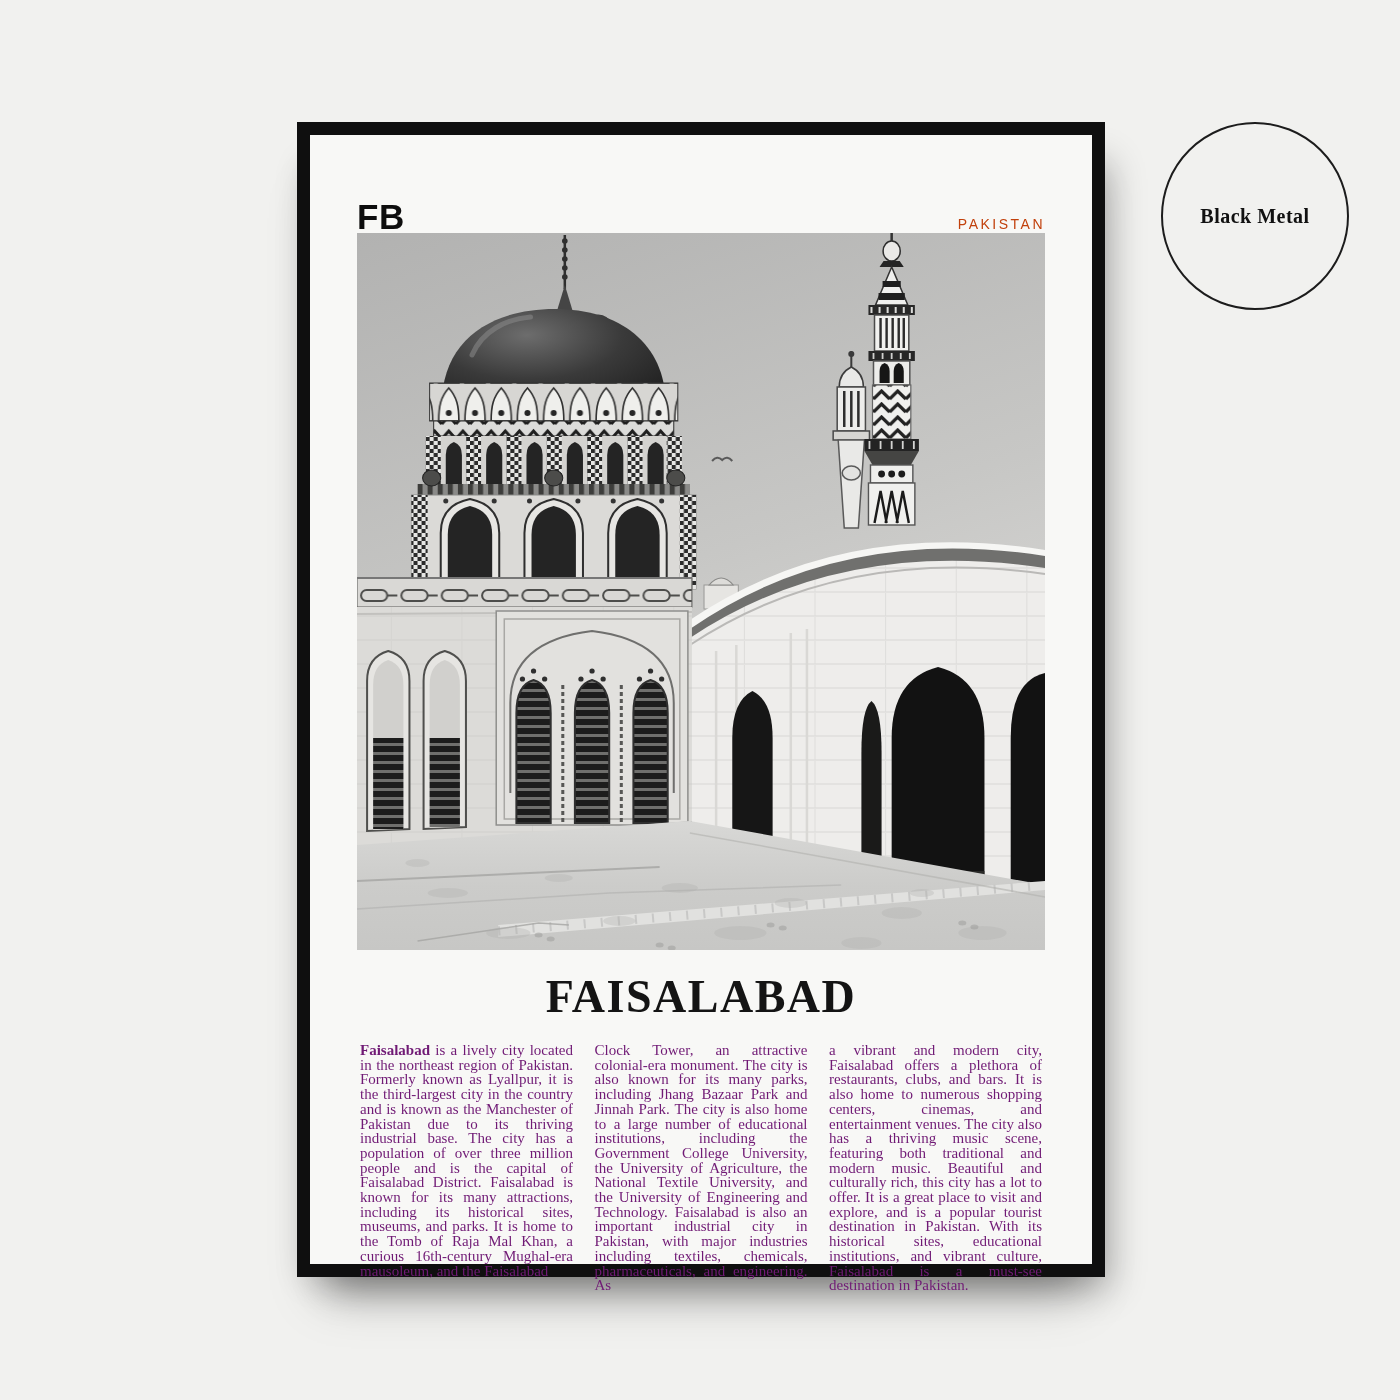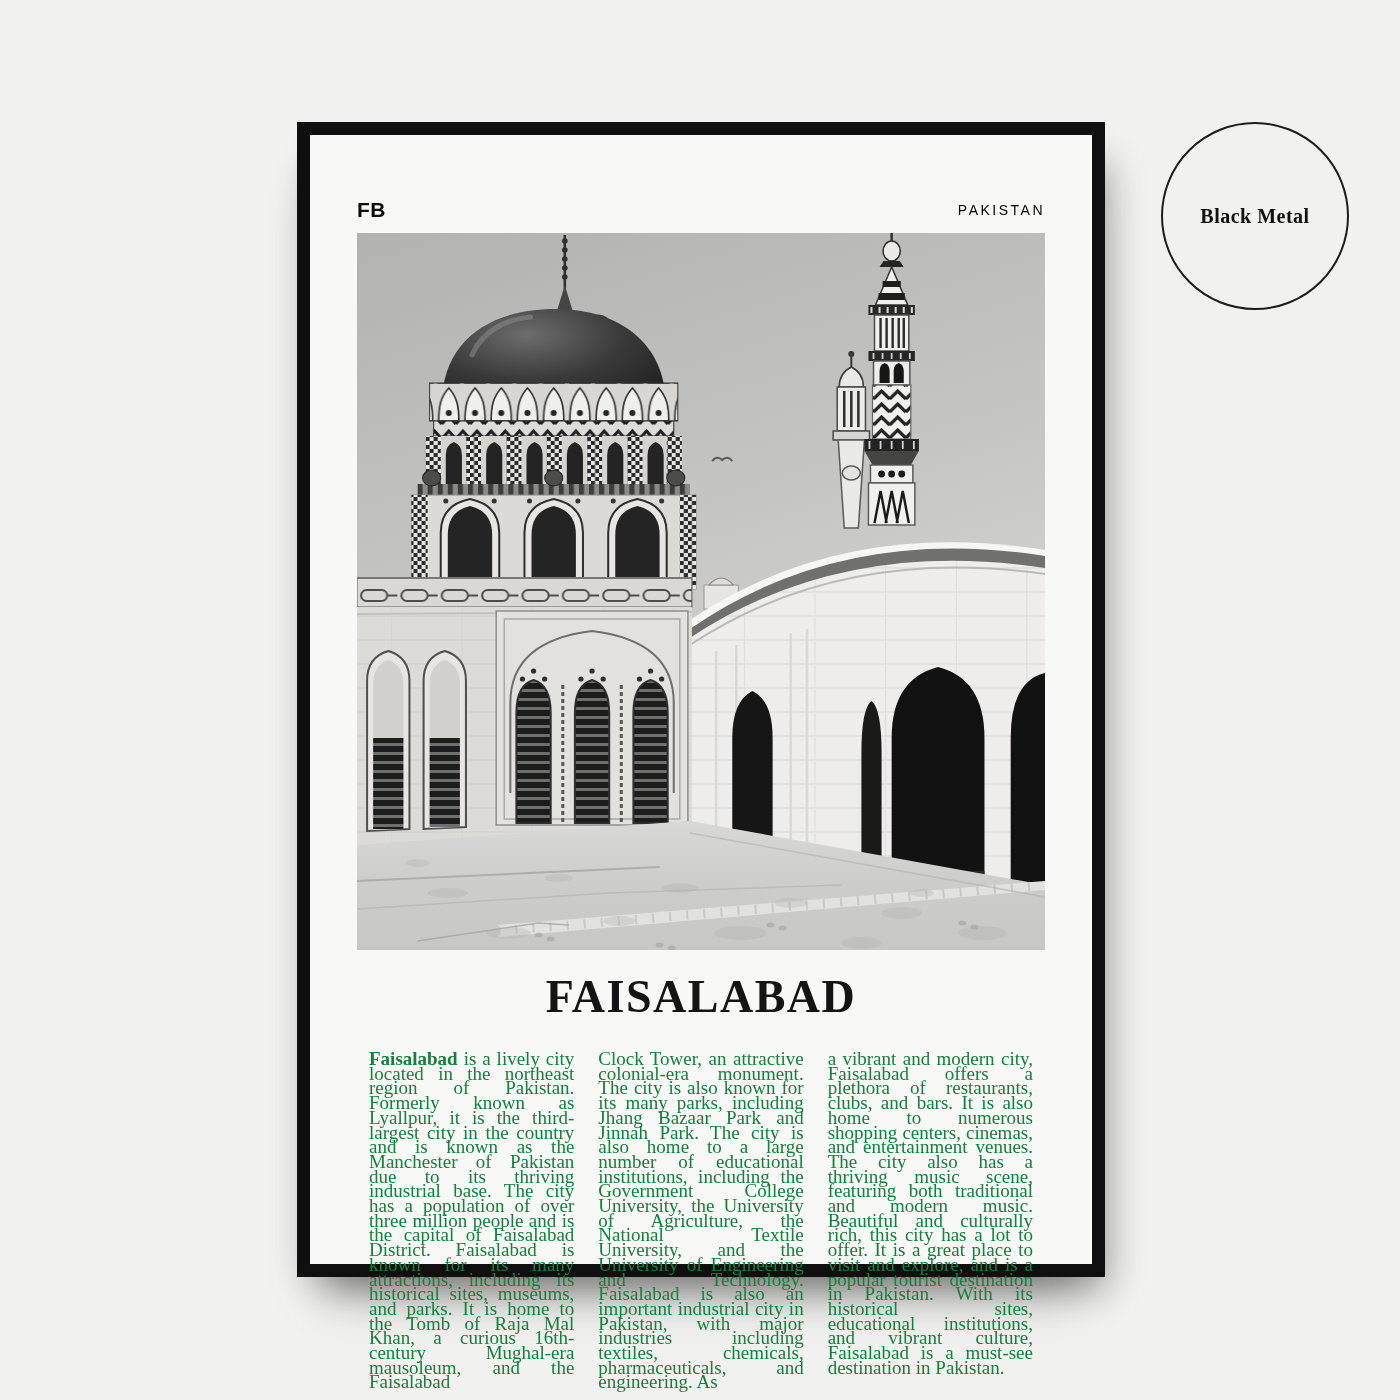--- a/index.html
+++ b/index.html
@@ -9,32 +9,32 @@
          border-radius:50%;display:flex;align-items:center;justify-content:center;box-sizing:border-box;}
   .badge-label{font-family:"Liberation Serif",serif;font-weight:700;font-size:20px;color:#111;letter-spacing:.5px;}
   .frame{position:absolute;left:297px;top:122px;width:808px;height:1155px;background:#0f0f0f;
          padding:13px;box-sizing:border-box;
          box-shadow:18px 26px 34px -14px rgba(0,0,0,.30),
                     -10px 22px 30px -18px rgba(0,0,0,.16),
                     0 42px 50px -24px rgba(0,0,0,.22);}
   .poster{position:relative;width:100%;height:100%;background:#f8f8f6;}
   .poster-header{position:absolute;top:64px;left:47px;right:47px;display:flex;
                  justify-content:space-between;align-items:flex-end;}
-  .monogram{font-family:"Liberation Sans",sans-serif;font-weight:700;font-size:21px;
+  .monogram{font-family:"Liberation Sans",sans-serif;font-weight:700;font-size:35px;
             letter-spacing:.5px;color:#0d0d0d;line-height:1;}
   .country{font-family:"Liberation Sans",sans-serif;font-size:14px;letter-spacing:2.5px;
-           color:#000000;line-height:1;padding-bottom:3px;}
+           color:#c2410c;line-height:1;padding-bottom:3px;}
   .photo{position:absolute;top:98px;left:47px;width:688px;height:717px;overflow:hidden;background:#c9c9c7;}
   .photo svg{display:block;width:100%;height:100%;}
   .title{position:absolute;top:835px;left:0;right:0;margin:0;text-align:center;
          font-family:"Liberation Serif",serif;font-weight:700;font-size:46px;
          letter-spacing:1.5px;color:#141414;}
   .columns{position:absolute;top:905px;left:47px;right:47px;display:flex;justify-content:space-between;}
-  .col{width:213px;margin:12px;font-size:19px;line-height:14.7px;text-align:justify;
-       color:#15803d;font-family:"Liberation Serif",serif;}
+  .col{width:213px;margin:3px;font-size:15px;line-height:14.7px;text-align:justify;
+       color:#701a75;font-family:"Liberation Serif",serif;}
   .lead{font-weight:700;}
 </style>
 </head>
 <body>
 
 <div class="stage">
 
   <div class="badge">
     <span class="badge-label">Black Metal</span>
   </div>

